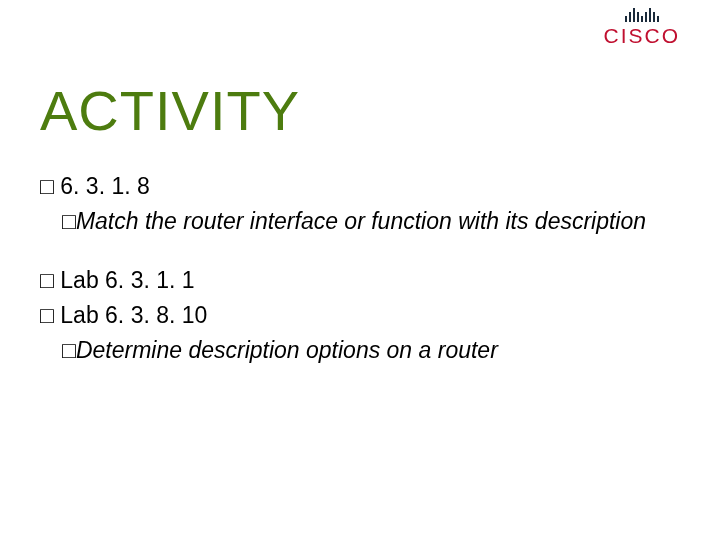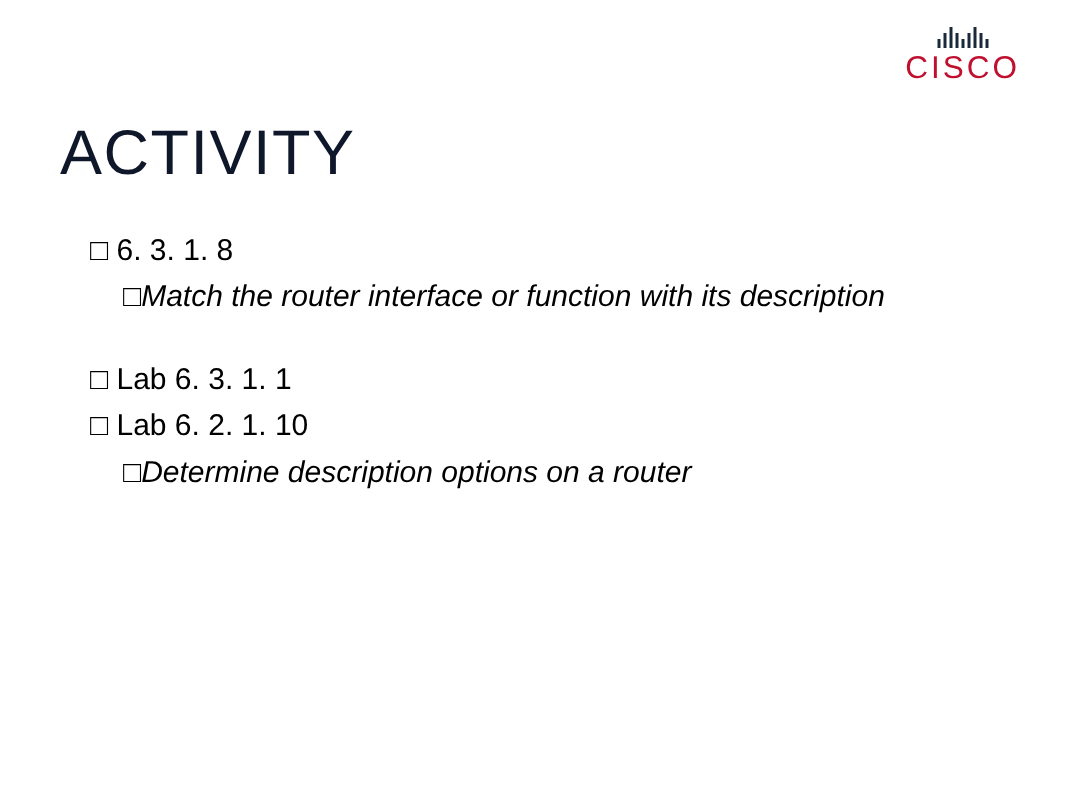--- a/index.html
+++ b/index.html
@@ -1,25 +1,25 @@
 <!DOCTYPE html>
 <html><head>
 <meta charset="utf-8">
 <style>
   * { margin: 0; padding: 0; box-sizing: border-box; }
   html, body { width: 720px; height: 540px; background: #fff; font-family: Verdana, Geneva, sans-serif; color: #000; }
   .slide { position: relative; width: 720px; height: 540px; padding: 78px 40px 40px 40px; }
-  .logo { position: absolute; top: 14px; right: 40px; text-align: center; }
+  .logo { position: absolute; top: 4px; right: 40px; text-align: center; }
   .logo-bars { display: flex; justify-content: center; align-items: flex-end; gap: 2px; height: 18px; margin-bottom: 2px; }
   .logo-bars span { width: 2px; background: #1a2a3a; display: inline-block; }
   .b1{height:6px}.b2{height:10px}.b3{height:14px}.b4{height:10px}.b5{height:6px}
   .b6{height:10px}.b7{height:14px}.b8{height:10px}.b9{height:6px}
   .logo-text { font-family: Arial, sans-serif; font-size: 21px; letter-spacing: 2px; font-weight: 500; color: #c01030; }
-  .title { font-family: "Arial Narrow", Arial, sans-serif; font-size: 42px; letter-spacing: 1px; color: #0f172a; font-weight: 400; text-transform: uppercase; margin-bottom: 28px; }
-  .content { font-size: 20px; line-height: 1.35; margin-left: 20px; }
+  .title { font-family: "Arial Narrow", Arial, sans-serif; font-size: 56px; letter-spacing: 1px; color: #4d7c0f; font-weight: 400; text-transform: uppercase; margin-bottom: 28px; }
+  .content { font-size: 23px; line-height: 1.35; }
   .item-l1 { margin-bottom: 4px; }
   .item-l2 { margin-bottom: 28px; padding-left: 22px; font-style: italic; }
   .bullet { font-family: Arial, sans-serif; vertical-align: baseline; }
   .l1text { }
   .l2text { }
 </style>
 </head>
 <body>
 
 <div class="slide">
@@ -51,20 +51,20 @@
       <span class="bullet">□</span><span class="l2text">Match the router interface or function with its description</span>
     </div>
 
     <div class="item-l1">
       <span class="bullet">□</span>
       <span class="l1text">Lab 6. 3. 1. 1</span>
     </div>
 
     <div class="item-l1">
       <span class="bullet">□</span>
-      <span class="l1text">Lab 6. 2. 1. 10</span>
+      <span class="l1text">Lab 6. 3. 8. 10</span>
     </div>
     <div class="item-l2">
       <span class="bullet">□</span><span class="l2text">Determine description options on a router</span>
     </div>
 
   </div>
 </div>
 
 </body></html>

